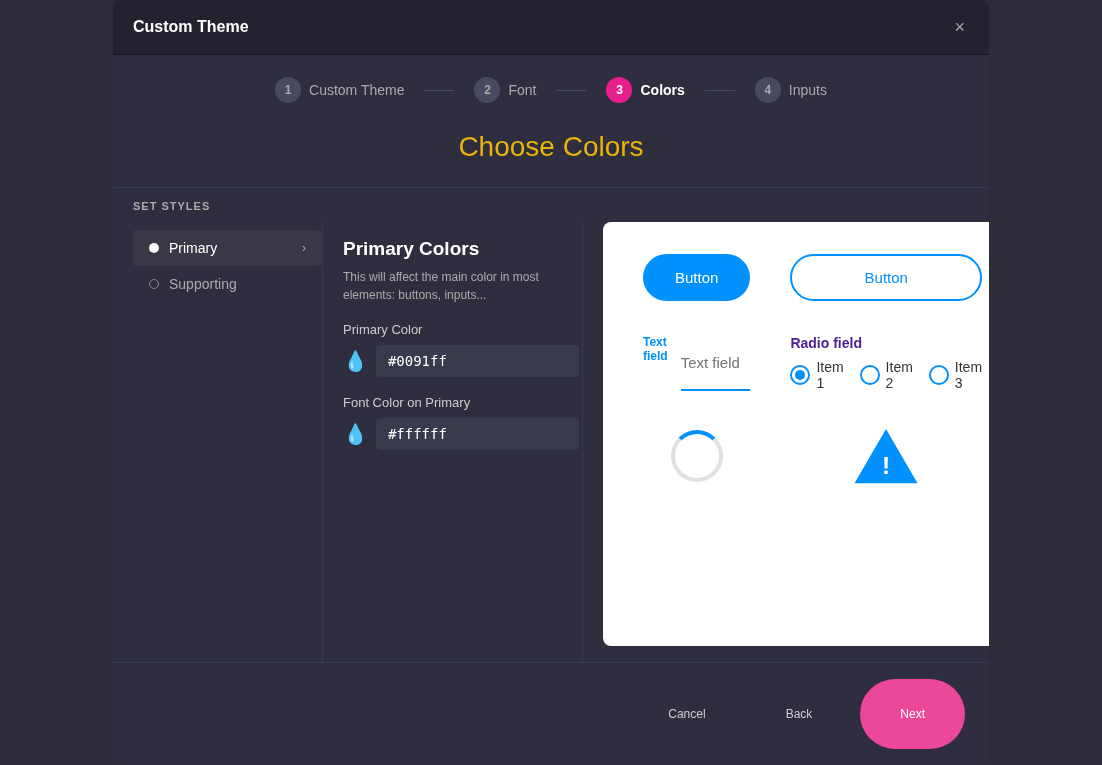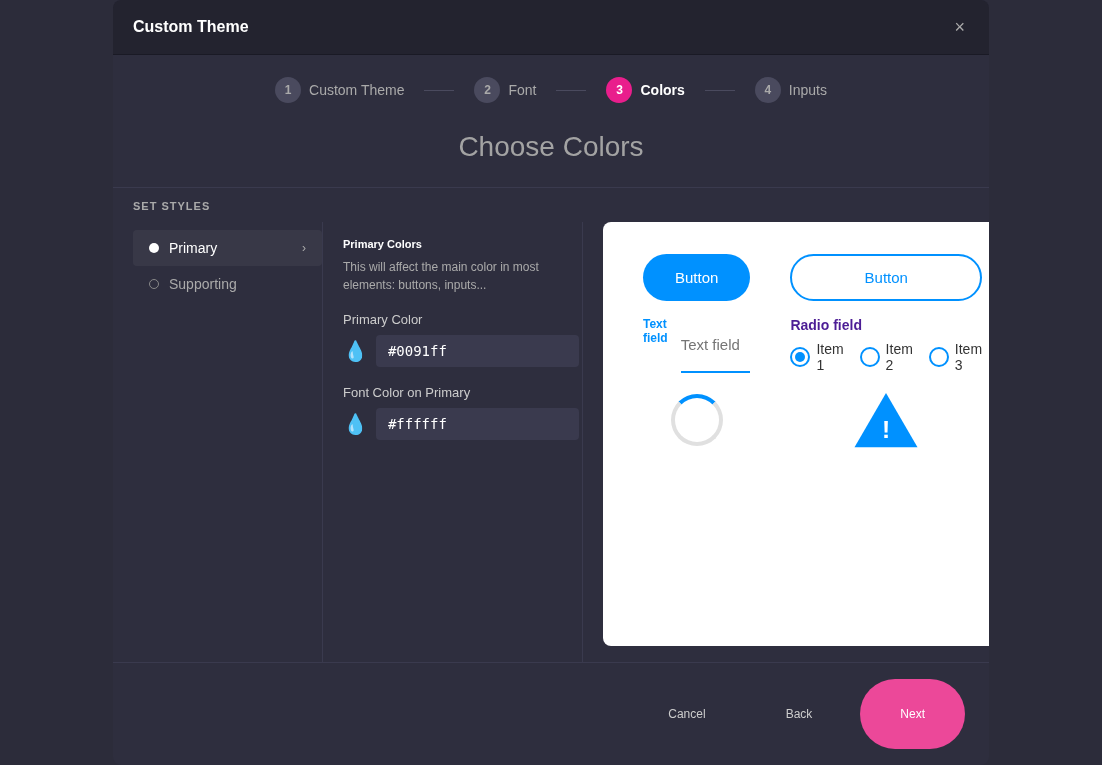--- a/index.html
+++ b/index.html
@@ -87,21 +87,21 @@
       height: 1px;
       background: #4a4a5e;
     }
 
     
     .page-title-area {
       text-align: center;
       padding: 10px 0 24px;
     }
     .page-title {
-      color: #a3a3a3;
+      color: #eab308;
       font-size: 28px;
       font-weight: 300;
     }
 
     
     .section-divider {
       border: none;
       border-top: 1px solid #3a3a4e;
       margin: 0 0 0 0;
     }
@@ -179,21 +179,21 @@
 
     
     .middle-panel {
       width: 260px;
       flex-shrink: 0;
       padding: 16px 20px;
       border-right: 1px solid #3a3a4e;
     }
     .panel-heading {
       color: #fff;
-      font-size: 11px;
+      font-size: 19px;
       font-weight: 600;
       margin-bottom: 8px;
     }
     .panel-desc {
       color: #aaa;
       font-size: 12px;
       margin-bottom: 18px;
       line-height: 1.5;
     }
     .field-label {
@@ -226,21 +226,21 @@
     
     .preview-panel {
       flex: 1;
       background: #fff;
       border-radius: 8px;
       margin: 0 0 16px 20px;
       padding: 32px 40px;
       display: grid;
       grid-template-columns: 1fr 1fr;
       grid-template-rows: auto auto auto;
-      gap: 16px 40px;
+      gap: 34px 40px;
       align-content: start;
     }
 
     .preview-btn-primary {
       background: #0091ff;
       color: #fff;
       border: none;
       border-radius: 50px;
       padding: 14px 32px;
       font-size: 15px;

